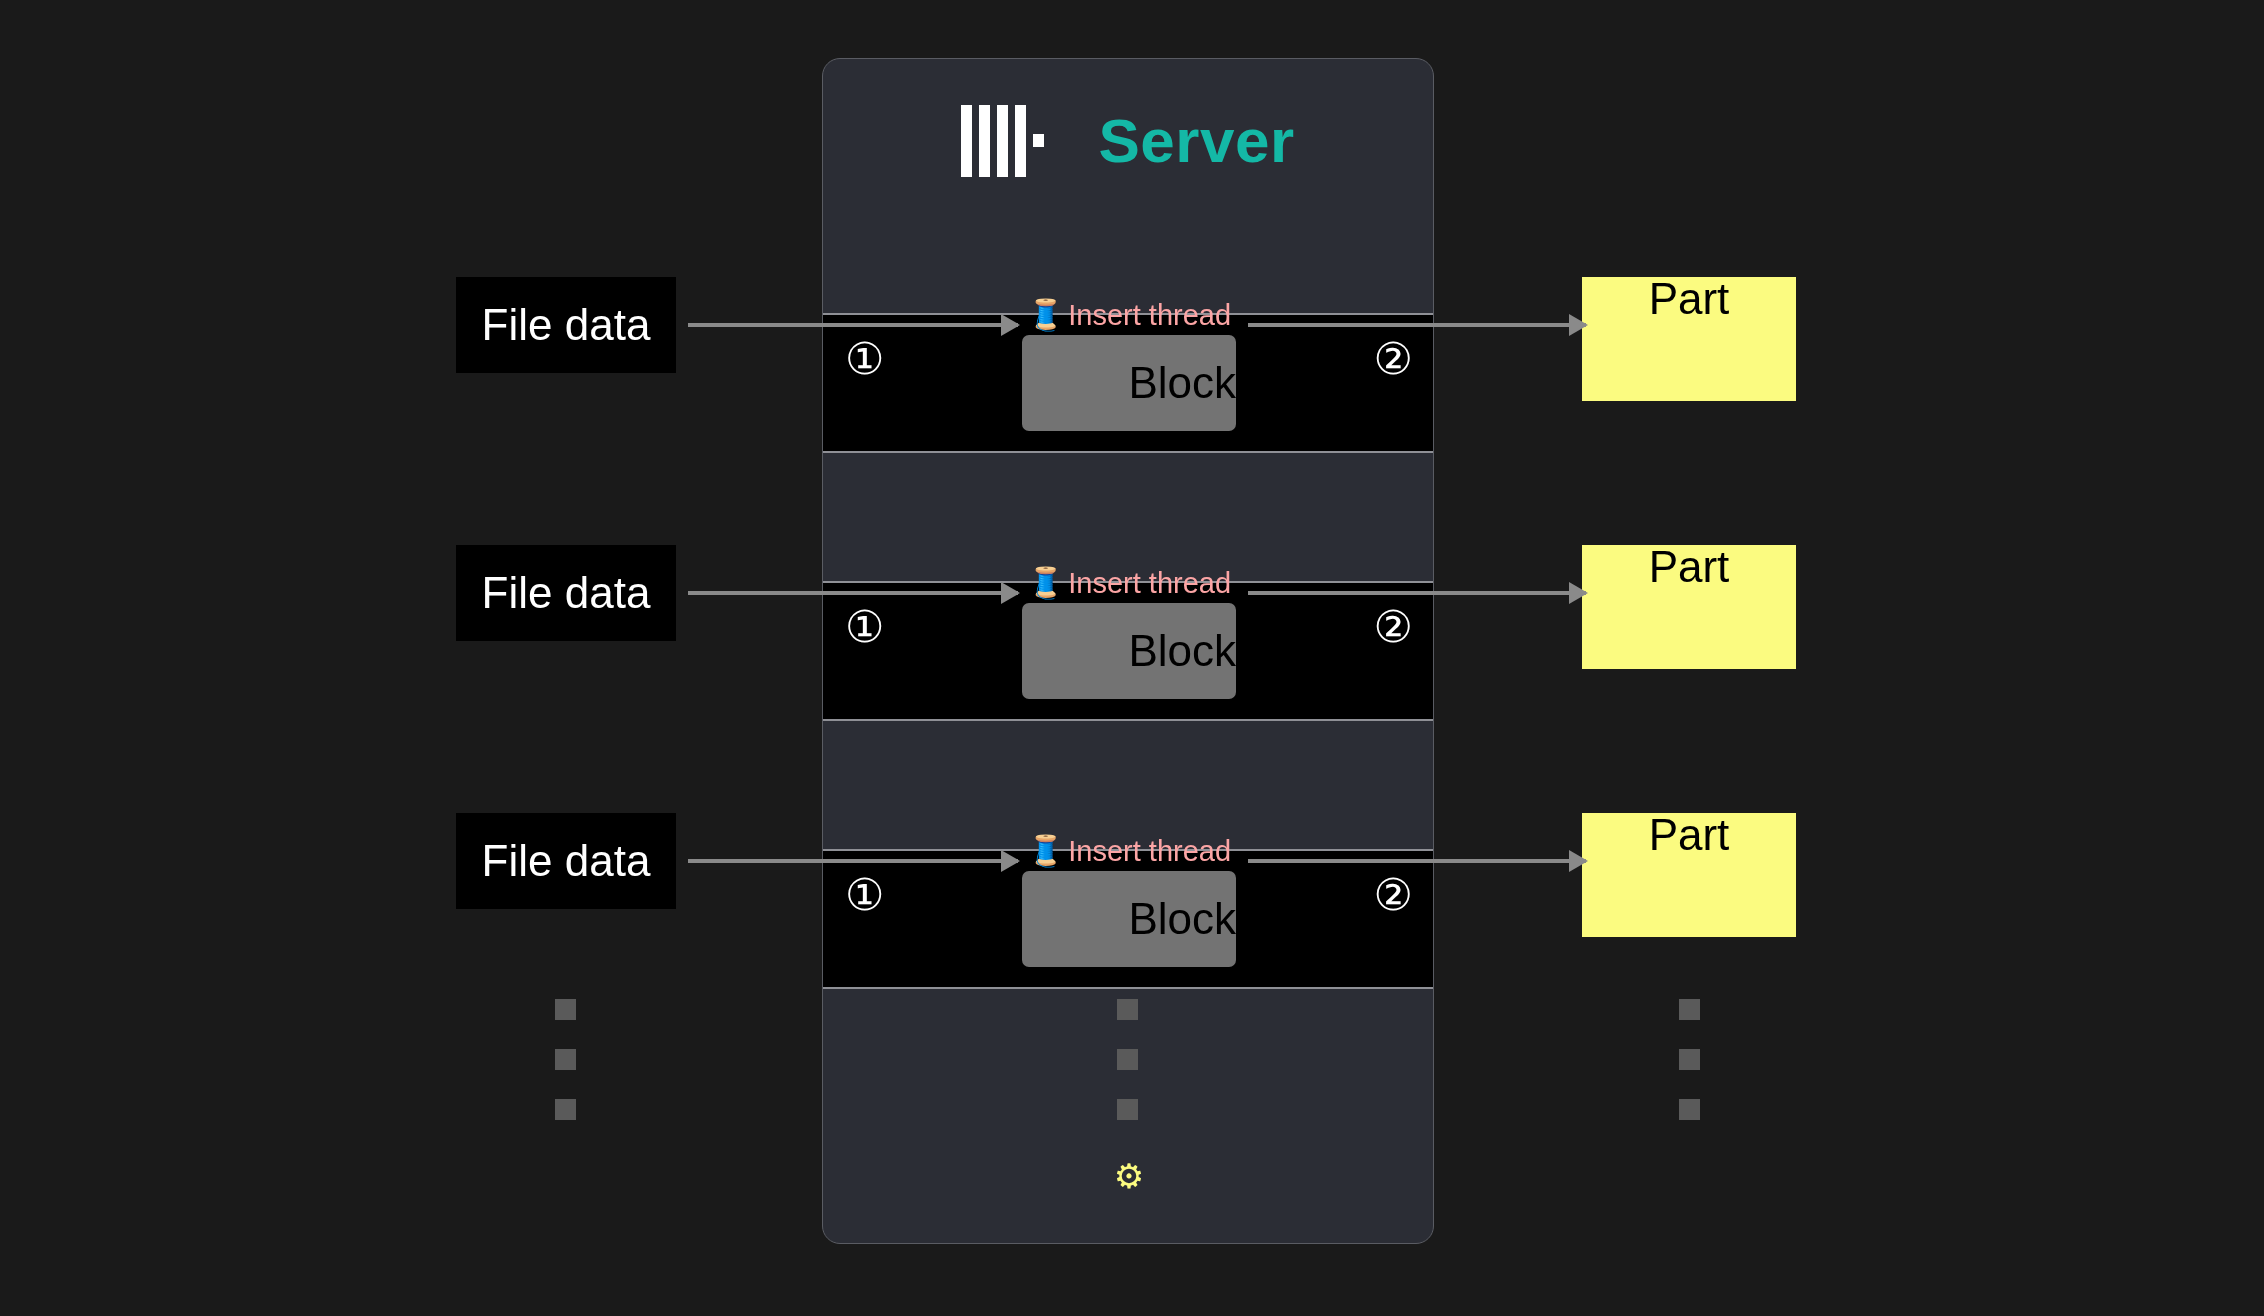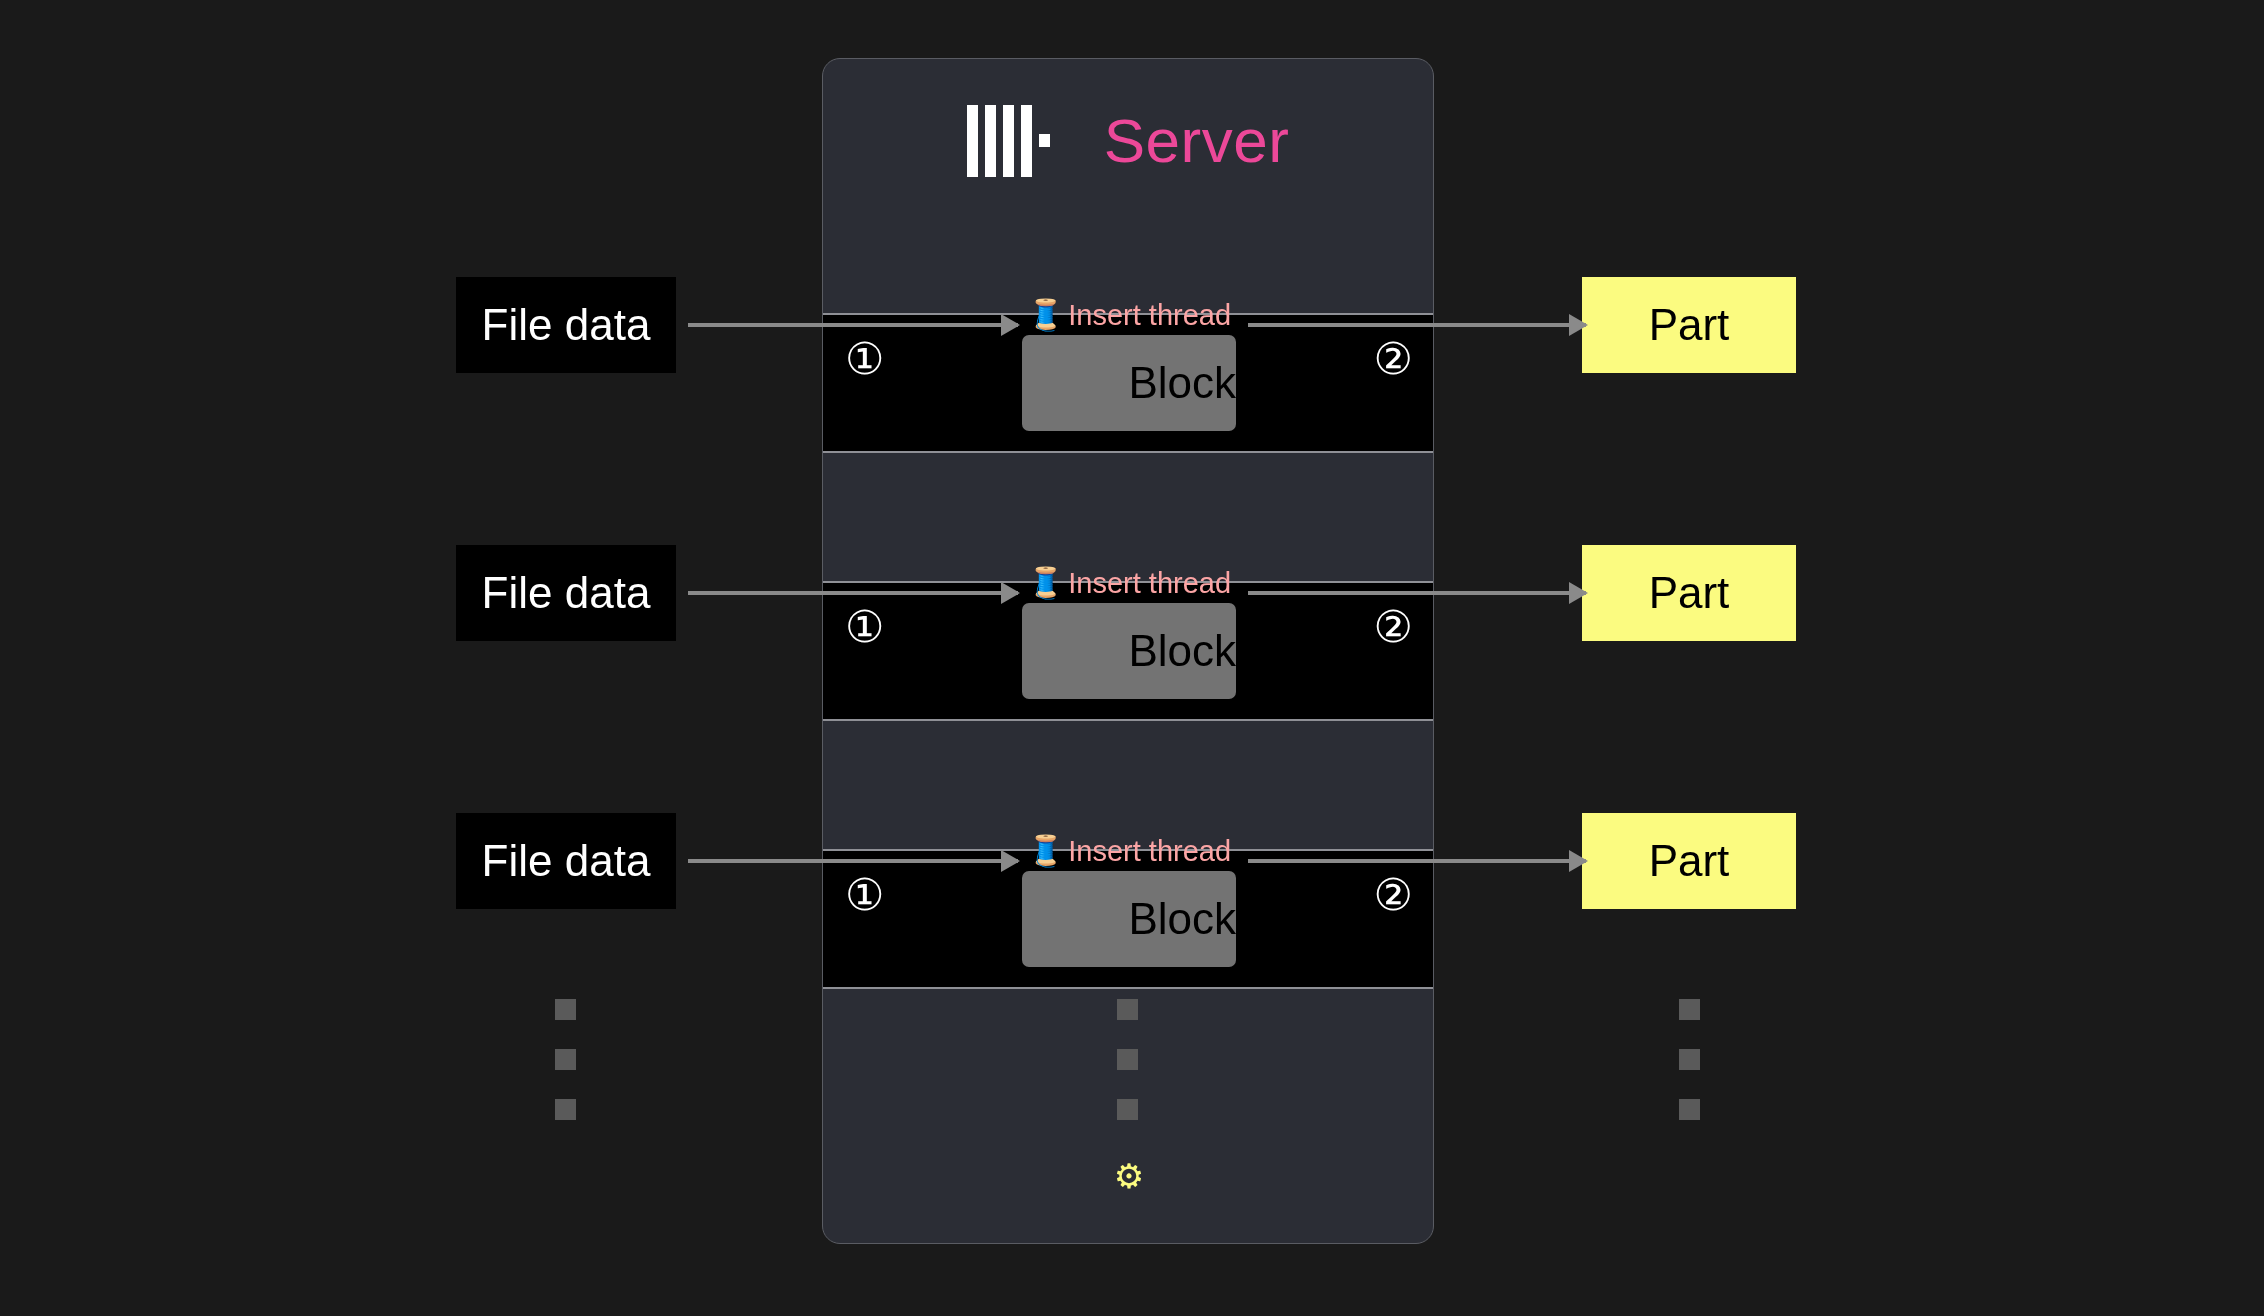--- a/index.html
+++ b/index.html
@@ -56,23 +56,23 @@
     background: #ffffff;
   }
   .ch-logo .dash {
     width: 11px;
     height: 13px;
     background: #ffffff;
     margin-bottom: 30px;
   }
 
   .server-title {
-    color: #ec4899;
+    color: #14b8a6;
     font-size: 62px;
-    font-weight: 400;
+    font-weight: 700;
     letter-spacing: 0.5px;
     line-height: 1;
     margin-left: 32px;
   }
 
   
   .thread-band {
     position: absolute;
     left: 0;
     width: 612px;
@@ -149,24 +149,23 @@
   }
   .file-box span {
     color: #ffffff;
     font-size: 44px;
     line-height: 1;
   }
 
   .part-box {
     position: absolute;
     width: 214px;
-    height: 96px;
+    height: 124px;
     background: #fbfb80;
     display: flex;
-    align-items: center;
     justify-content: center;
   }
   .part-box span {
     color: #000000;
     font-size: 44px;
     line-height: 1;
   }
 
   .fd-1, .pt-1 { top: 277px; }
   .fd-2, .pt-2 { top: 545px; }

